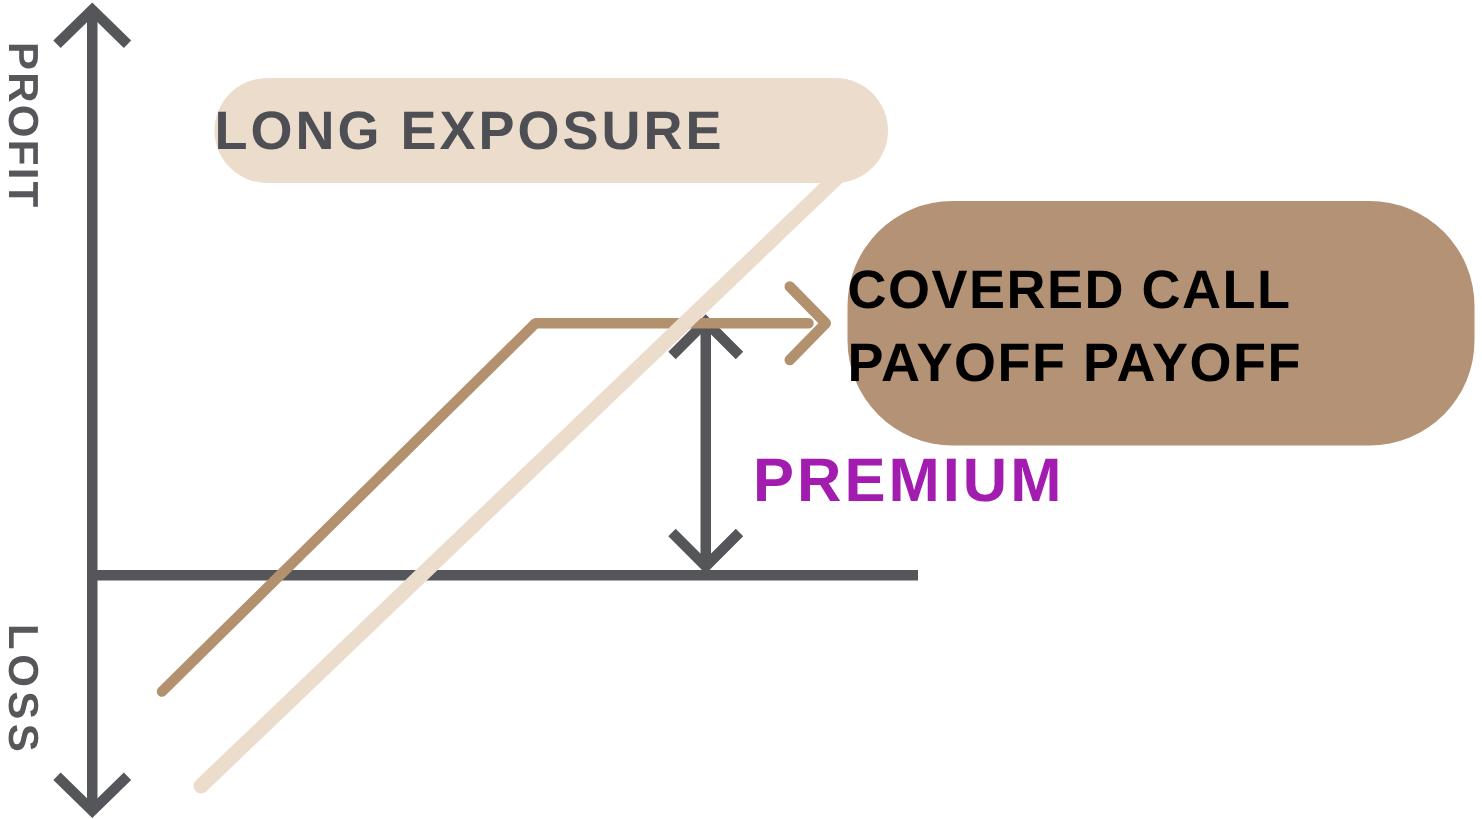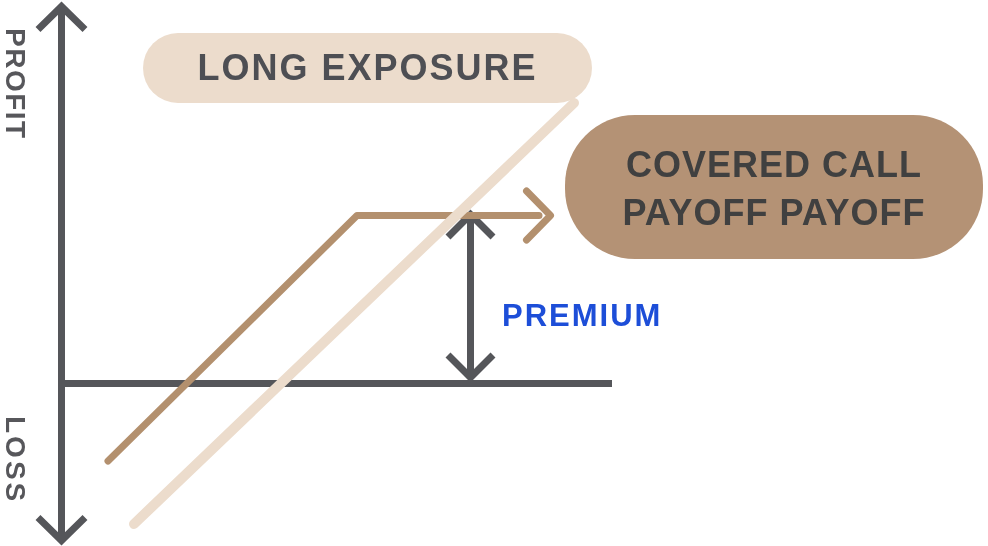--- a/index.html
+++ b/index.html
@@ -30,54 +30,54 @@
     color: #57575b;
     white-space: nowrap;
   }
   .profit-label { left: 29px; top: 28px; letter-spacing: 1.5px; }
   .loss-label   { left: 29px; top: 416px; letter-spacing: 3px; }
   .premium-label {
     position: absolute;
     left: 502px;
     top: 300px;
     font-weight: 700;
-    font-size: 31px;
+    font-size: 41px;
     line-height: 1;
     letter-spacing: 2px;
-    color: #1d4ed8;
+    color: #a21caf;
     white-space: nowrap;
   }
   .pill {
     position: absolute;
     display: flex;
     flex-direction: column;
-    align-items: center;
     justify-content: center;
     font-weight: 700;
     white-space: nowrap;
+    margin-top: 19px;
   }
   .pill-long {
     left: 143px;
     top: 33px;
     width: 449px;
     height: 70px;
     border-radius: 35px;
     background: #ecdccc;
     color: #4e4f54;
     font-size: 36px;
     letter-spacing: 2px;
   }
   .pill-covered {
     left: 565px;
     top: 115px;
     width: 418px;
-    height: 144px;
+    height: 163px;
     border-radius: 70px;
     background: #b49275;
-    color: #404040;
+    color: #000000;
     font-size: 36px;
     letter-spacing: 1px;
     line-height: 1.34;
     padding-top: 4px;
     box-sizing: border-box;
   }
 </style>
 </head>
 <body>
 

